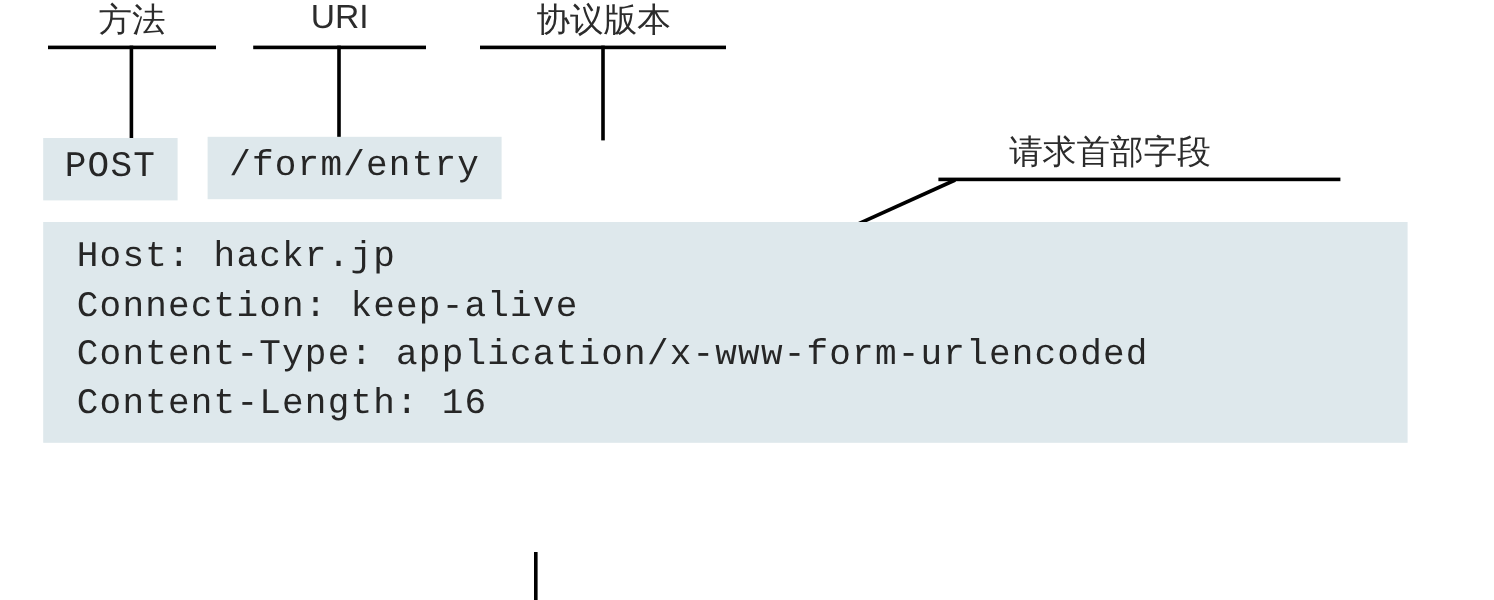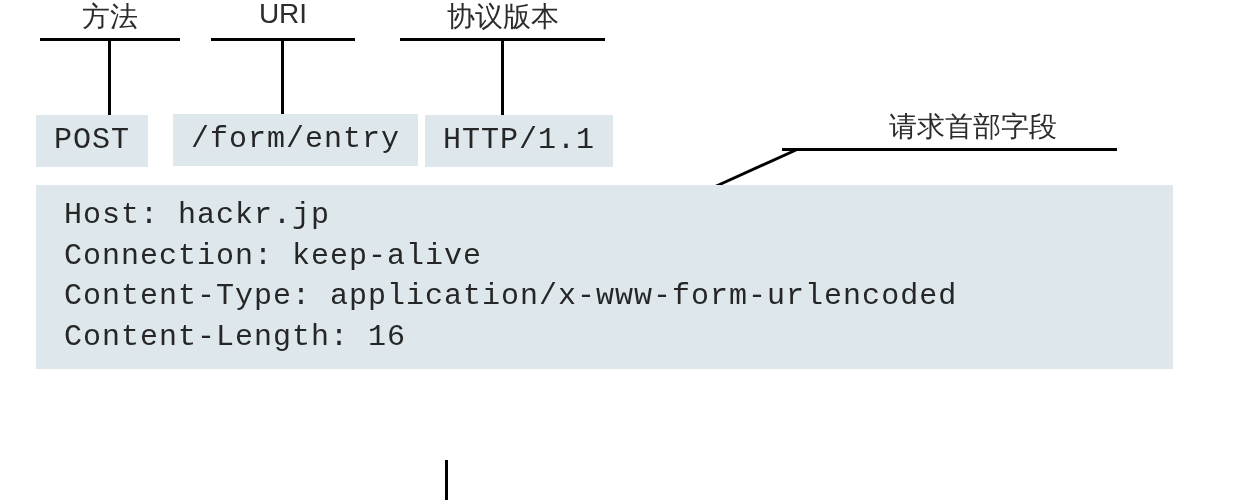--- a/index.html
+++ b/index.html
@@ -67,23 +67,22 @@
   <div class="connector" style="left:108px; top:38px; width:3px;   height:79px;"></div>
 
   <div class="connector" style="left:211px; top:38px; width:144px; height:3px;"></div>
   <div class="connector" style="left:281px; top:38px; width:3px;   height:79px;"></div>
 
   <div class="connector" style="left:400px; top:38px; width:205px; height:3px;"></div>
   <div class="connector" style="left:501px; top:38px; width:3px;   height:79px;"></div>
 
   <div class="tokenbox" style="left:36px;  top:115px;">POST</div>
   <div class="tokenbox" style="left:173px; top:114px;">/form/entry</div>
-  <div class="tokenbox" style="left:425px; top:115px;">HTTP/1.1</div>
 
-  <div class="label" style="left:848px; top:108px; width:250px;">请求首部字段</div>
+  <div class="label" style="left:800px; top:108px; width:250px;">请求首部字段</div>
   <div class="connector" style="left:782px; top:148px; width:335px; height:3px;"></div>
 
   <svg style="position:absolute; left:710px; top:148px; width:90px; height:42px; overflow:visible;">
     <line x1="86" y1="2" x2="2" y2="40" stroke="#000" stroke-width="3"></line>
   </svg>
 
   <div class="block" style="left:36px; top:185px; width:1168px;padding-left:28px;">Host: hackr.jp
 Connection: keep-alive
 Content-Type: application/x-www-form-urlencoded
 Content-Length: 16</div>

